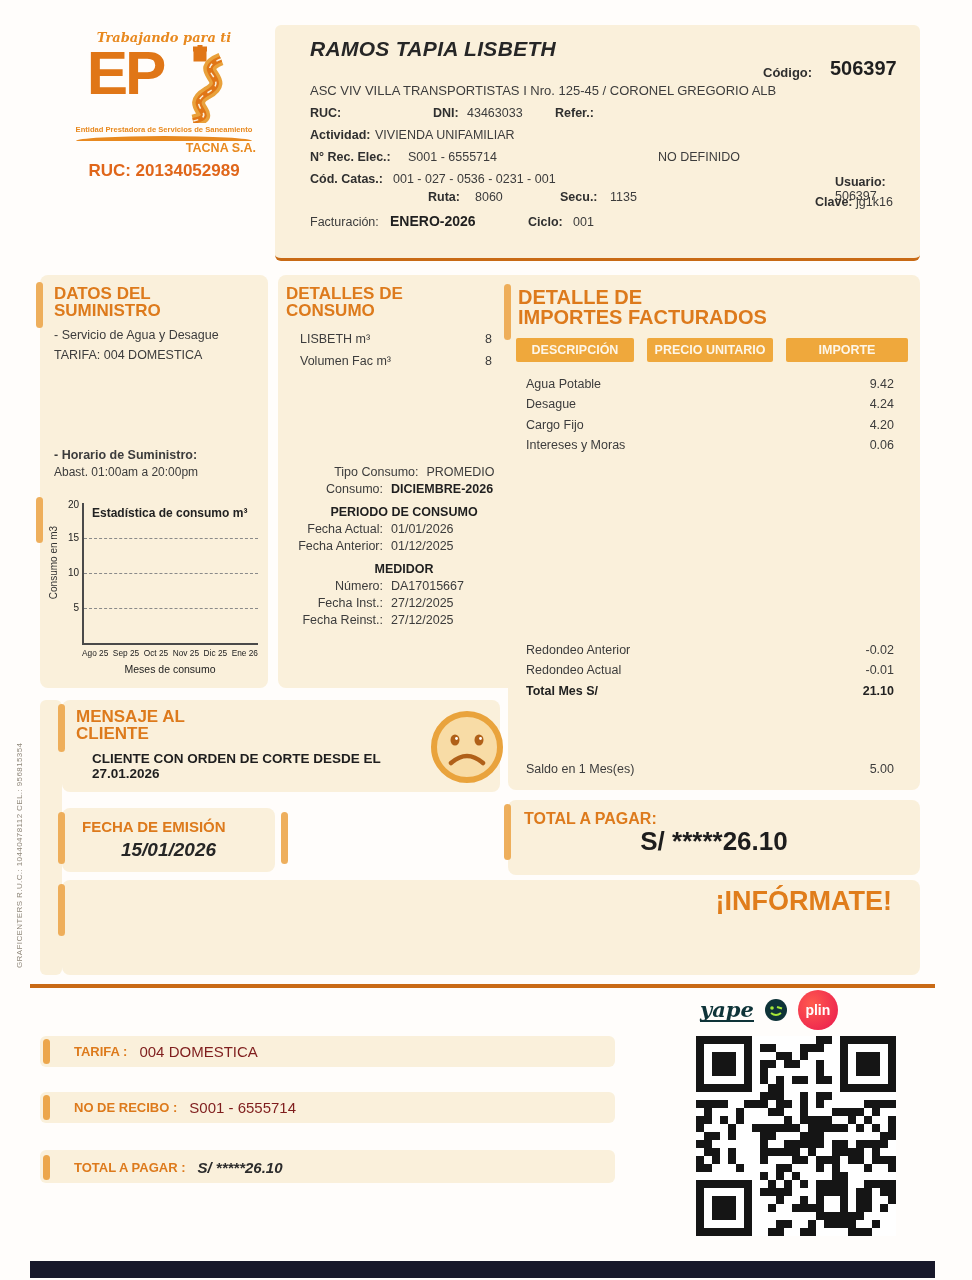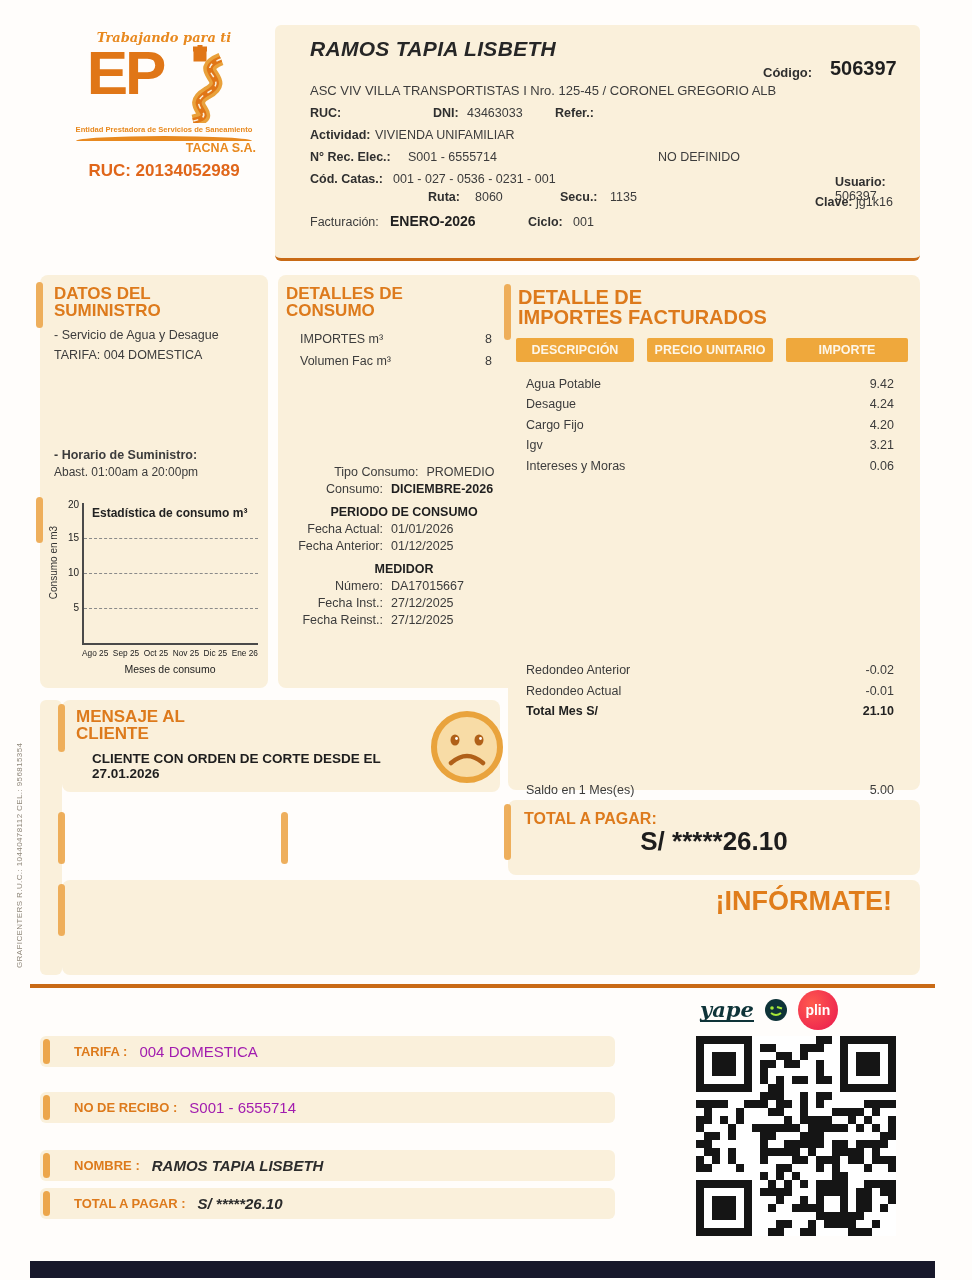--- a/index.html
+++ b/index.html
@@ -38,21 +38,21 @@
   .ylab{position:absolute;left:-32px;top:62px;transform:rotate(-90deg);transform-origin:center;
         font-size:10px;color:#333;width:80px;text-align:center;}
   .xlabs{position:absolute;left:37px;top:153px;width:176px;display:flex;justify-content:space-between;
          font-size:8.3px;color:#222;white-space:nowrap;}
   .xlab{position:absolute;left:37px;top:168px;width:176px;text-align:center;font-size:10.5px;color:#222;}
   
   .stub{position:absolute;left:40px;width:575px;height:31px;background:#faf0db;border-radius:6px;
         display:flex;align-items:center;}
   .stub::before{content:"";width:7px;height:25px;background:#eca64b;border-radius:4px;margin:0 0 0 3px;}
   .stub .sl{color:#dd7a1c;font-weight:bold;font-size:13px;margin-left:24px;}
-  .stub .sv{font-size:15px;margin-left:12px;color:#a21caf;}
+  .stub .sv{font-size:15px;margin-left:12px;color:#7f1d1d;}
   .stub.it .sv{font-weight:bold;font-style:italic;color:#2c2c2c;}
   
   .datebox{position:absolute;background:#faf0db;border-radius:8px;height:64px;}
   .datebox .dl{color:#dd7a1c;font-weight:bold;font-size:15px;padding:10px 0 0 20px;}
   .datebox .dv{font-size:19px;font-weight:bold;font-style:italic;color:#262626;text-align:center;margin-top:4px;}
   .vstrip{position:absolute;left:40px;top:700px;width:22px;height:275px;background:#faf0db;border-radius:6px;}
   .vtext{position:absolute;left:15px;top:968px;transform:rotate(-90deg);transform-origin:0 0;
          font-size:8px;color:#90887b;white-space:nowrap;letter-spacing:.4px;}
   .orangebar{position:absolute;left:30px;top:984px;width:905px;height:4px;background:#c96a15;}
   .botbar{position:absolute;left:30px;top:1261px;width:905px;height:17px;background:#18182a;}
@@ -146,21 +146,21 @@
         <span>Ene 26</span>
       </div>
       <div class="xlab">Meses de consumo</div>
     </div>
   </div>
 
   <div class="panel" style="left:278px;top:275px;width:252px;height:413px;">
     <div class="ptitle" style="padding:10px 0 0 8px;">DETALLES DE
 CONSUMO</div>
     <div style="display:flex;justify-content:space-between;padding:12px 38px 0 22px;font-size:12.5px;">
-      <span>IMPORTES m³</span>
+      <span>LISBETH m³</span>
       <span>8</span>
     </div>
     <div style="display:flex;justify-content:space-between;padding:8px 38px 0 22px;font-size:12.5px;">
       <span>Volumen Fac m³</span>
       <span>8</span>
     </div>
     <div style="margin-top:96px;font-size:12.5px;line-height:17px;">
       <div style="display:flex;justify-content:center;">
           <span style="width:105px;text-align:right;">Tipo Consumo:</span>
           <span style="margin-left:8px;">PROMEDIO</span>
@@ -207,24 +207,20 @@
           <span>Agua Potable</span>
           <span>9.42</span>
         </div>
       <div class="crow">
           <span>Desague</span>
           <span>4.24</span>
         </div>
       <div class="crow">
           <span>Cargo Fijo</span>
           <span>4.20</span>
-        </div>
-      <div class="crow">
-          <span>Igv</span>
-          <span>3.21</span>
         </div>
       <div class="crow">
           <span>Intereses y Moras</span>
           <span>0.06</span>
         </div>
     </div>
     <div style="height:184px;"></div>
     <div class="crow">
         <span>Redondeo Anterior</span>
         <span>-0.02</span>
@@ -253,20 +249,24 @@
       <ellipse cx="49" cy="30" rx="4.5" ry="5.5" fill="#b06018"></ellipse>
       <circle cx="26.5" cy="28.5" r="1.4" fill="#fff"></circle>
       <circle cx="50.5" cy="28.5" r="1.4" fill="#fff"></circle>
       <path d="M21 53 Q37 39 53 53" stroke="#b06018" stroke-width="4.5" fill="none" stroke-linecap="round"></path>
     </svg>
   </div>
 
   <div class="vstrip"></div>
   <div class="vtext">GRAFICENTERS   R.U.C.: 10440478112   CEL.: 956815354</div>
 
+  <div class="datebox" style="left:62px;top:808px;width:213px;">
+    <div class="dl">FECHA DE EMISIÓN</div>
+    <div class="dv">15/01/2026</div>
+  </div>
 
   <div class="panel" style="left:508px;top:800px;width:412px;height:75px;">
     <div style="padding:10px 0 0 16px;color:#dd7a1c;font-weight:bold;font-size:16px;">TOTAL A PAGAR:</div>
     <div style="text-align:center;font-size:26px;font-weight:bold;color:#1d1d1d;margin-top:-2px;">S/ *****26.10</div>
   </div>
 
   <div class="panel" style="left:62px;top:880px;width:858px;height:95px;">
     <div style="text-align:right;padding:6px 28px 0 0;color:#e07d1b;font-weight:bold;font-size:27px;">¡INFÓRMATE!</div>
   </div>
 
@@ -519,20 +519,20 @@
     <span class="sv">004 DOMESTICA</span>
   </div>
   <div class="stub" style="top:1092px;">
     <span class="sl">NO DE RECIBO :</span>
     <span class="sv">S001 - 6555714</span>
   </div>
   <div class="stub it" style="top:1150px;">
     <span class="sl">NOMBRE :</span>
     <span class="sv">RAMOS TAPIA LISBETH</span>
   </div>
-  <div class="stub it" style="top:1188px;">
+  <div class="stub it" style="top:1152px;">
     <span class="sl">TOTAL A PAGAR :</span>
     <span class="sv">S/ *****26.10</span>
   </div>
 
   <div class="botbar"></div>
 
 </div>
 
 </body></html>

